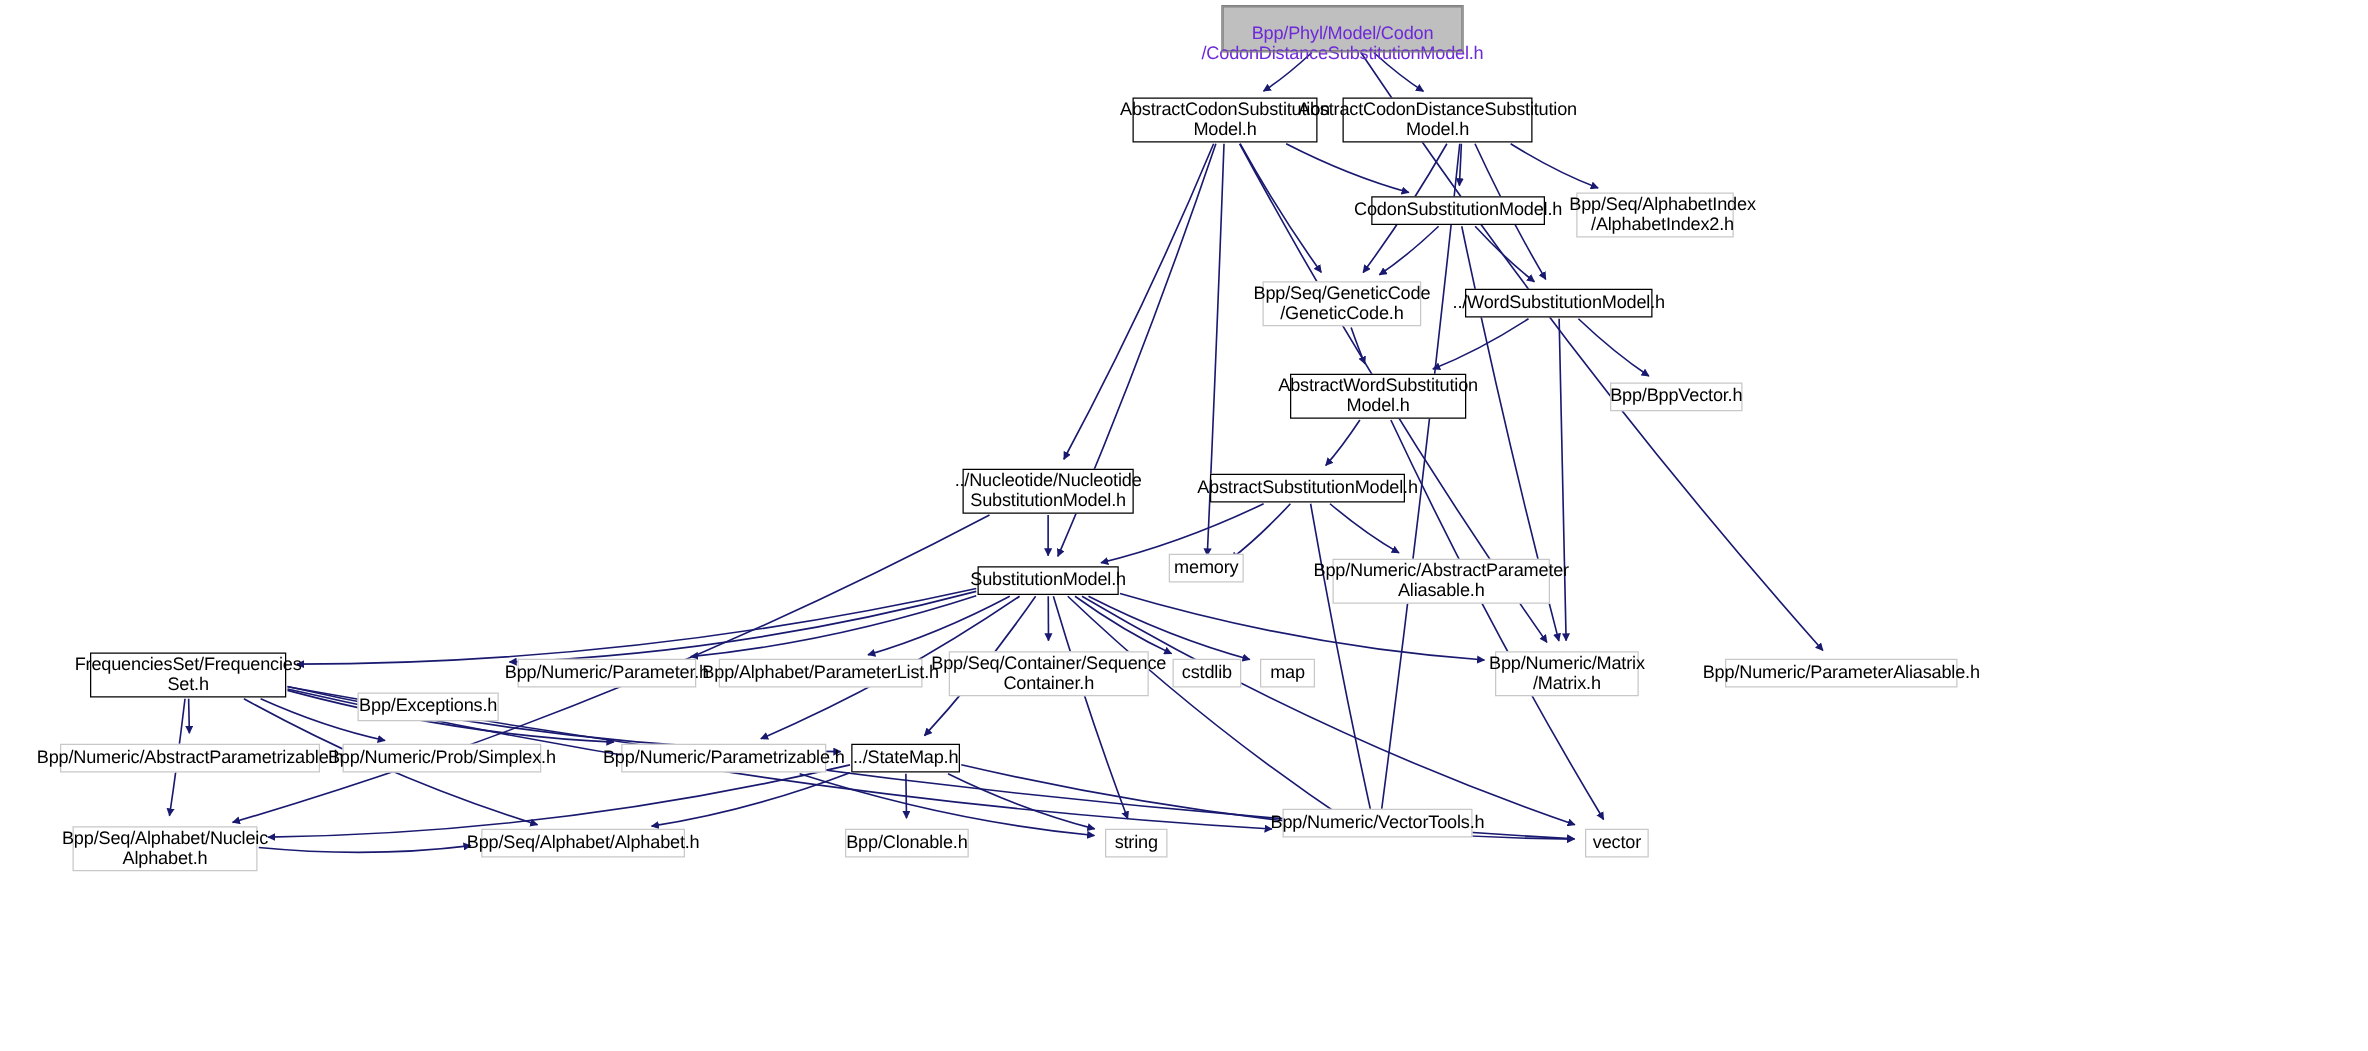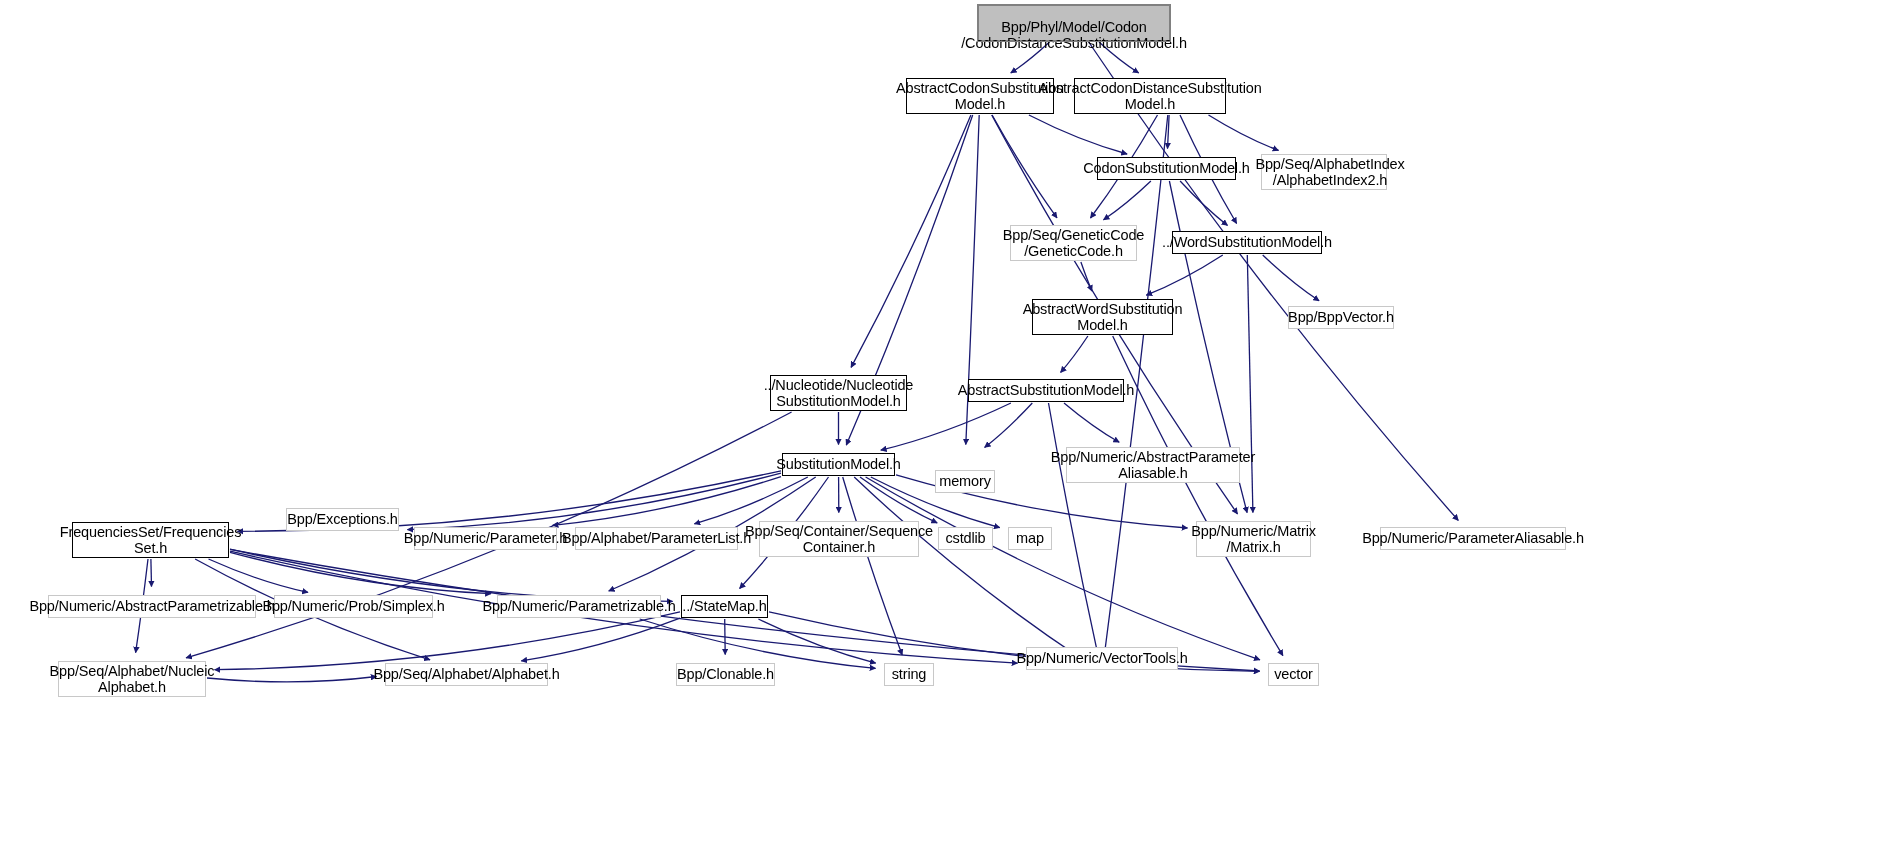--- a/index.html
+++ b/index.html
@@ -15,21 +15,21 @@
     border:1px solid #c8c8c8;
     color:#000000;
     font-size:14.5px;
     line-height:16.5px;
     letter-spacing:-0.15px;
     white-space:pre-line;
     z-index:5;
   }
   .node.solid{border:1px solid #000000;}
   .node.root{background:#bfbfbf;border:1px solid #808080;outline:1px solid #808080;}
-  .node.root .inner{color:#000000;margin-top:24px;}
+  .node.root .inner{color:#6d28d9;margin-top:24px;}
   .inner{padding:0 4px;}
 </style>
 </head>
 <body>
 
 <div id="graph">
   <svg id="edges" xmlns="http://www.w3.org/2000/svg">
       <defs>
         <marker id="arrow" viewBox="0 0 10 10" refX="9" refY="5" markerWidth="5" markerHeight="5" orient="auto-start-reverse">
           <path d="M 0 0 L 10 5 L 0 10 z" fill="#191970"></path>
@@ -105,26 +105,26 @@
     <div class="node light" style="left: 1010px; top: 225px; width: 127px; height: 36px;"><span class="inner">Bpp/Seq/GeneticCode
 /GeneticCode.h</span></div>
     <div class="node solid" style="left: 1172px; top: 231px; width: 150px; height: 23px;"><span class="inner">../WordSubstitutionModel.h</span></div>
     <div class="node solid" style="left: 1032px; top: 299px; width: 141px; height: 36px;"><span class="inner">AbstractWordSubstitution
 Model.h</span></div>
     <div class="node light" style="left: 1288px; top: 306px; width: 106px; height: 23px;"><span class="inner">Bpp/BppVector.h</span></div>
     <div class="node solid" style="left: 770px; top: 375px; width: 137px; height: 36px;"><span class="inner">../Nucleotide/Nucleotide
 SubstitutionModel.h</span></div>
     <div class="node solid" style="left: 968px; top: 379px; width: 156px; height: 23px;"><span class="inner">AbstractSubstitutionModel.h</span></div>
     <div class="node solid" style="left: 782px; top: 453px; width: 113px; height: 23px;"><span class="inner">SubstitutionModel.h</span></div>
-    <div class="node light" style="left: 935px; top: 470px; width: 60px; height: 23px;"><span class="inner">memory</span></div>
+    <div class="node light" style="left: 935px; top: 443px; width: 60px; height: 23px;"><span class="inner">memory</span></div>
     <div class="node light" style="left: 1066px; top: 447px; width: 174px; height: 36px;"><span class="inner">Bpp/Numeric/AbstractParameter
 Aliasable.h</span></div>
     <div class="node solid" style="left: 72px; top: 522px; width: 157px; height: 36px;"><span class="inner">FrequenciesSet/Frequencies
 Set.h</span></div>
-    <div class="node light" style="left: 286px; top: 508px; width: 113px; height: 23px;"><span class="inner">Bpp/Exceptions.h</span></div>
+    <div class="node light" style="left: 286px; top: 554px; width: 113px; height: 23px;"><span class="inner">Bpp/Exceptions.h</span></div>
     <div class="node light" style="left: 414px; top: 527px; width: 143px; height: 23px;"><span class="inner">Bpp/Numeric/Parameter.h</span></div>
     <div class="node light" style="left: 575px; top: 527px; width: 163px; height: 23px;"><span class="inner">Bpp/Alphabet/ParameterList.h</span></div>
     <div class="node light" style="left: 759px; top: 521px; width: 160px; height: 36px;"><span class="inner">Bpp/Seq/Container/Sequence
 Container.h</span></div>
     <div class="node light" style="left: 938px; top: 527px; width: 55px; height: 23px;"><span class="inner">cstdlib</span></div>
     <div class="node light" style="left: 1008px; top: 527px; width: 44px; height: 23px;"><span class="inner">map</span></div>
     <div class="node light" style="left: 1196px; top: 521px; width: 115px; height: 36px;"><span class="inner">Bpp/Numeric/Matrix
 /Matrix.h</span></div>
     <div class="node light" style="left: 1380px; top: 527px; width: 186px; height: 23px;"><span class="inner">Bpp/Numeric/ParameterAliasable.h</span></div>
     <div class="node light" style="left: 48px; top: 595px; width: 208px; height: 23px;"><span class="inner">Bpp/Numeric/AbstractParametrizable.h</span></div>

